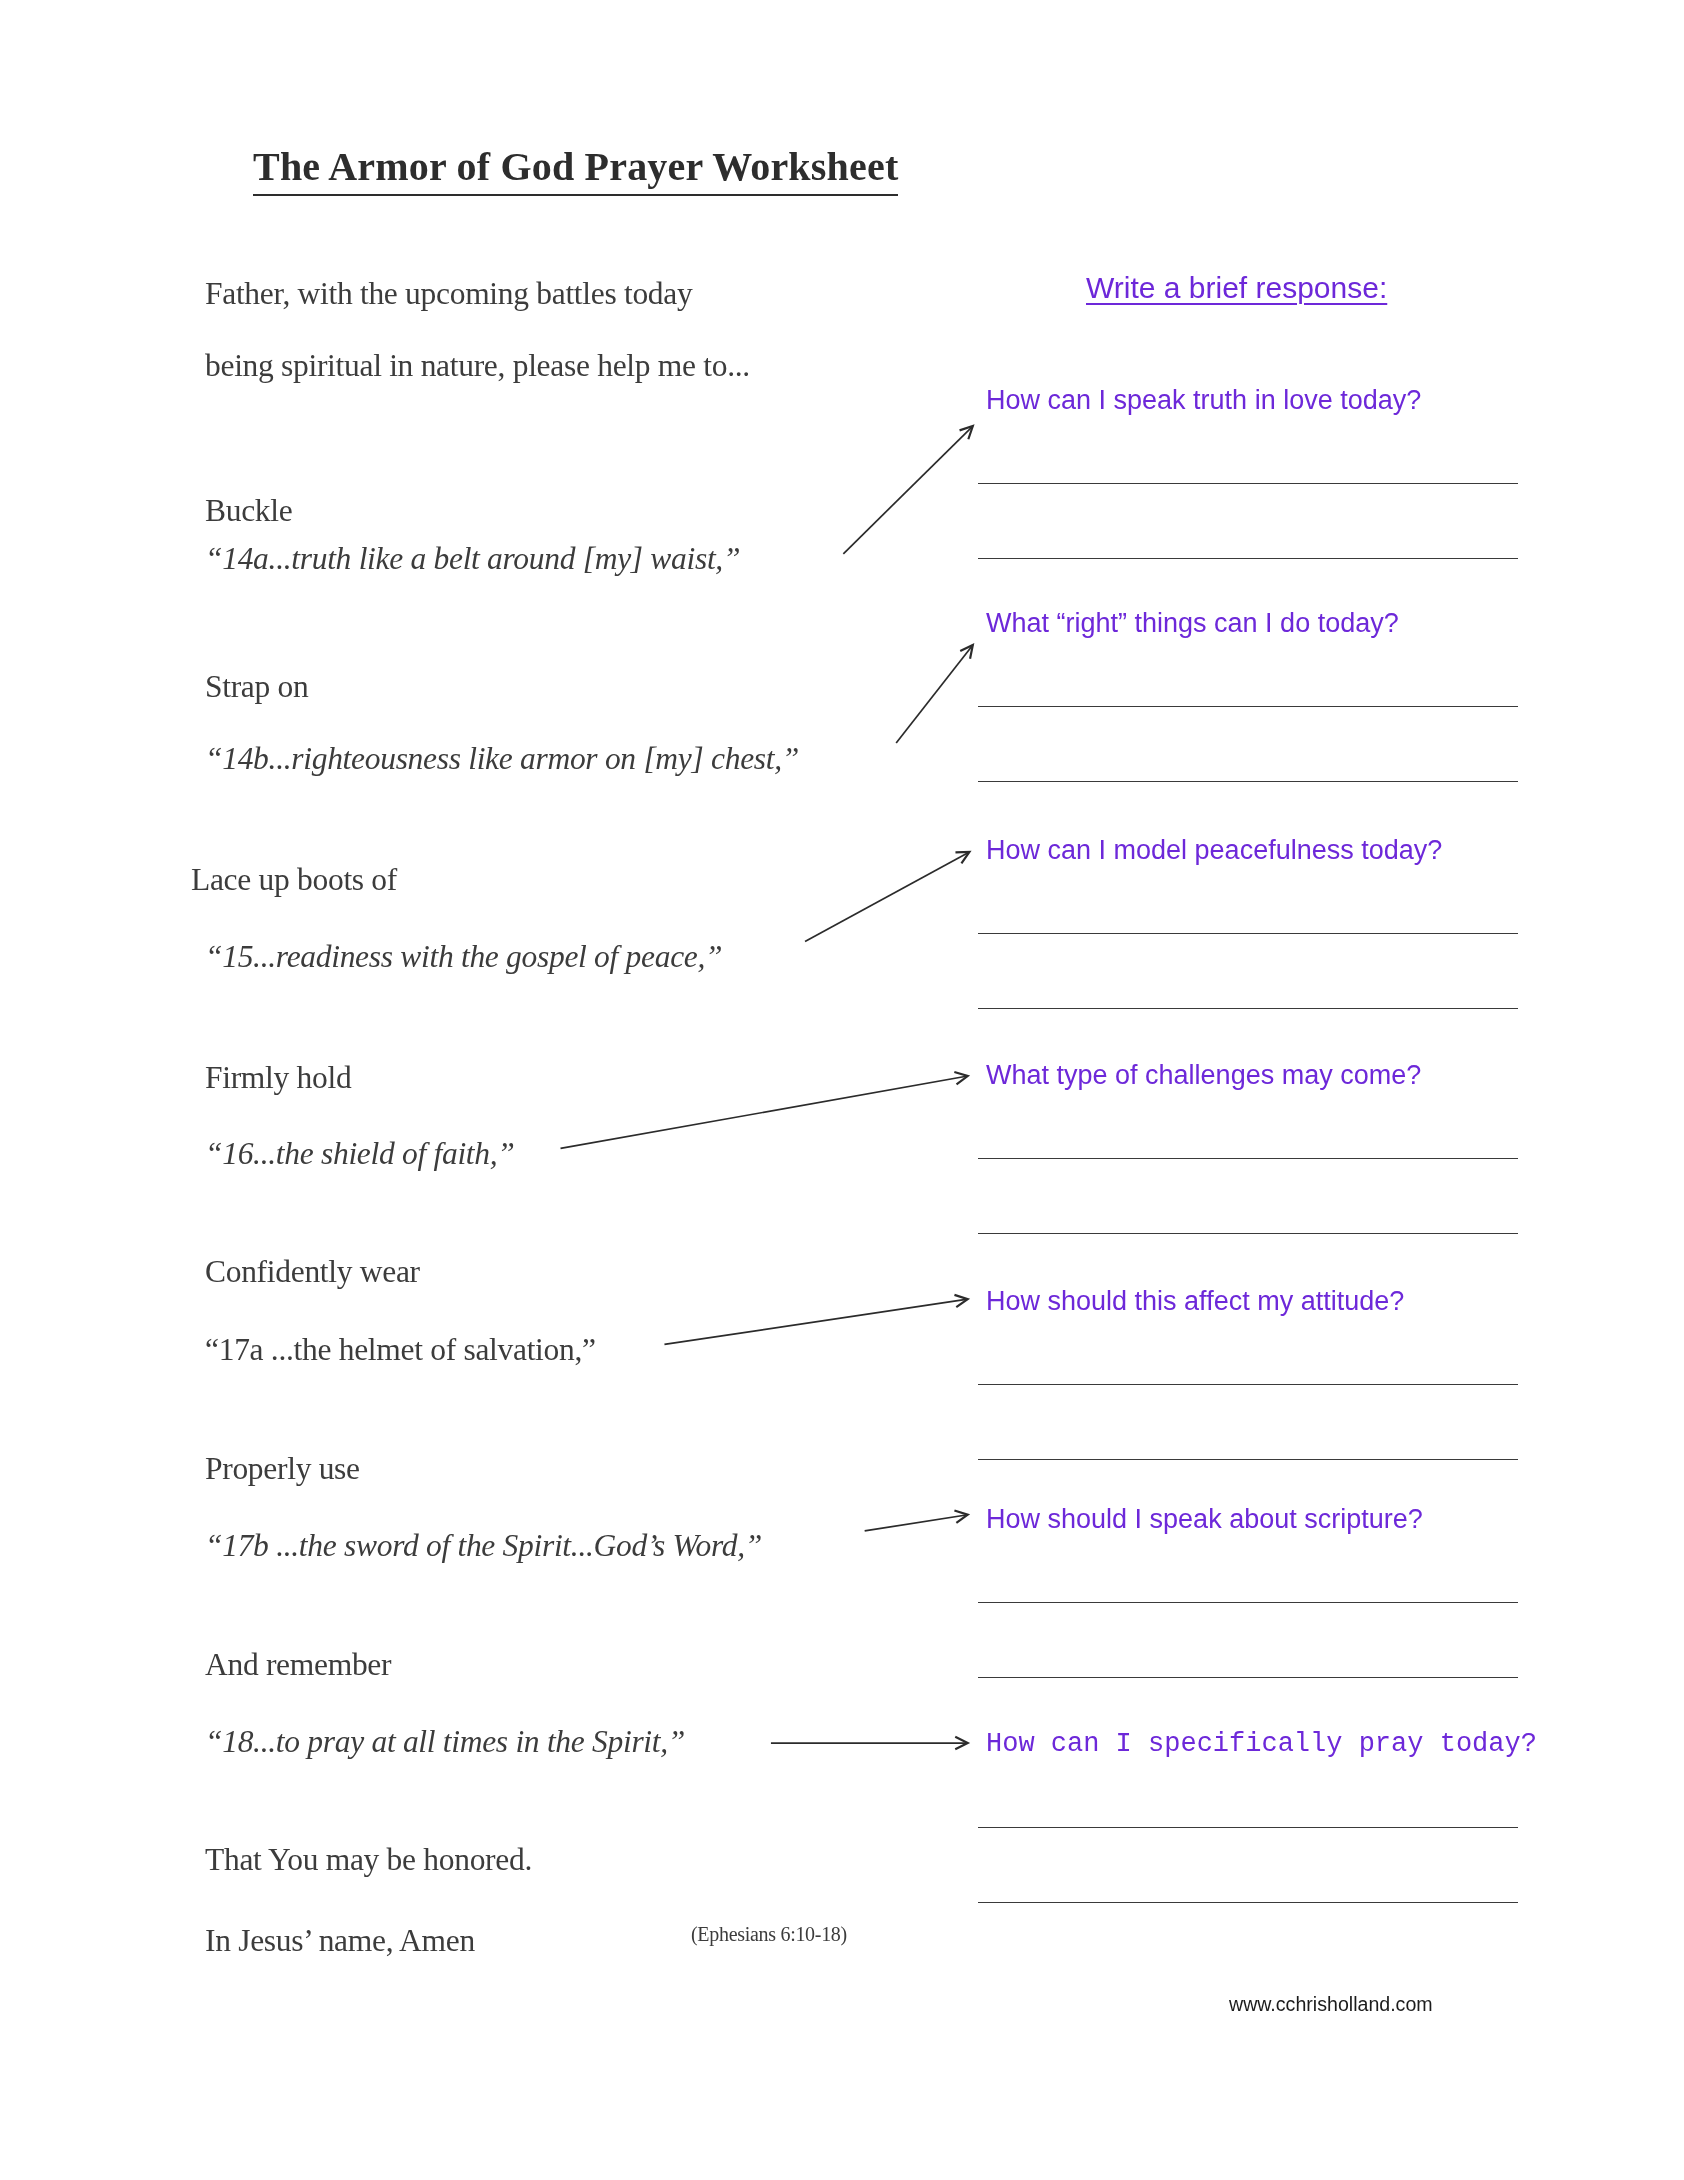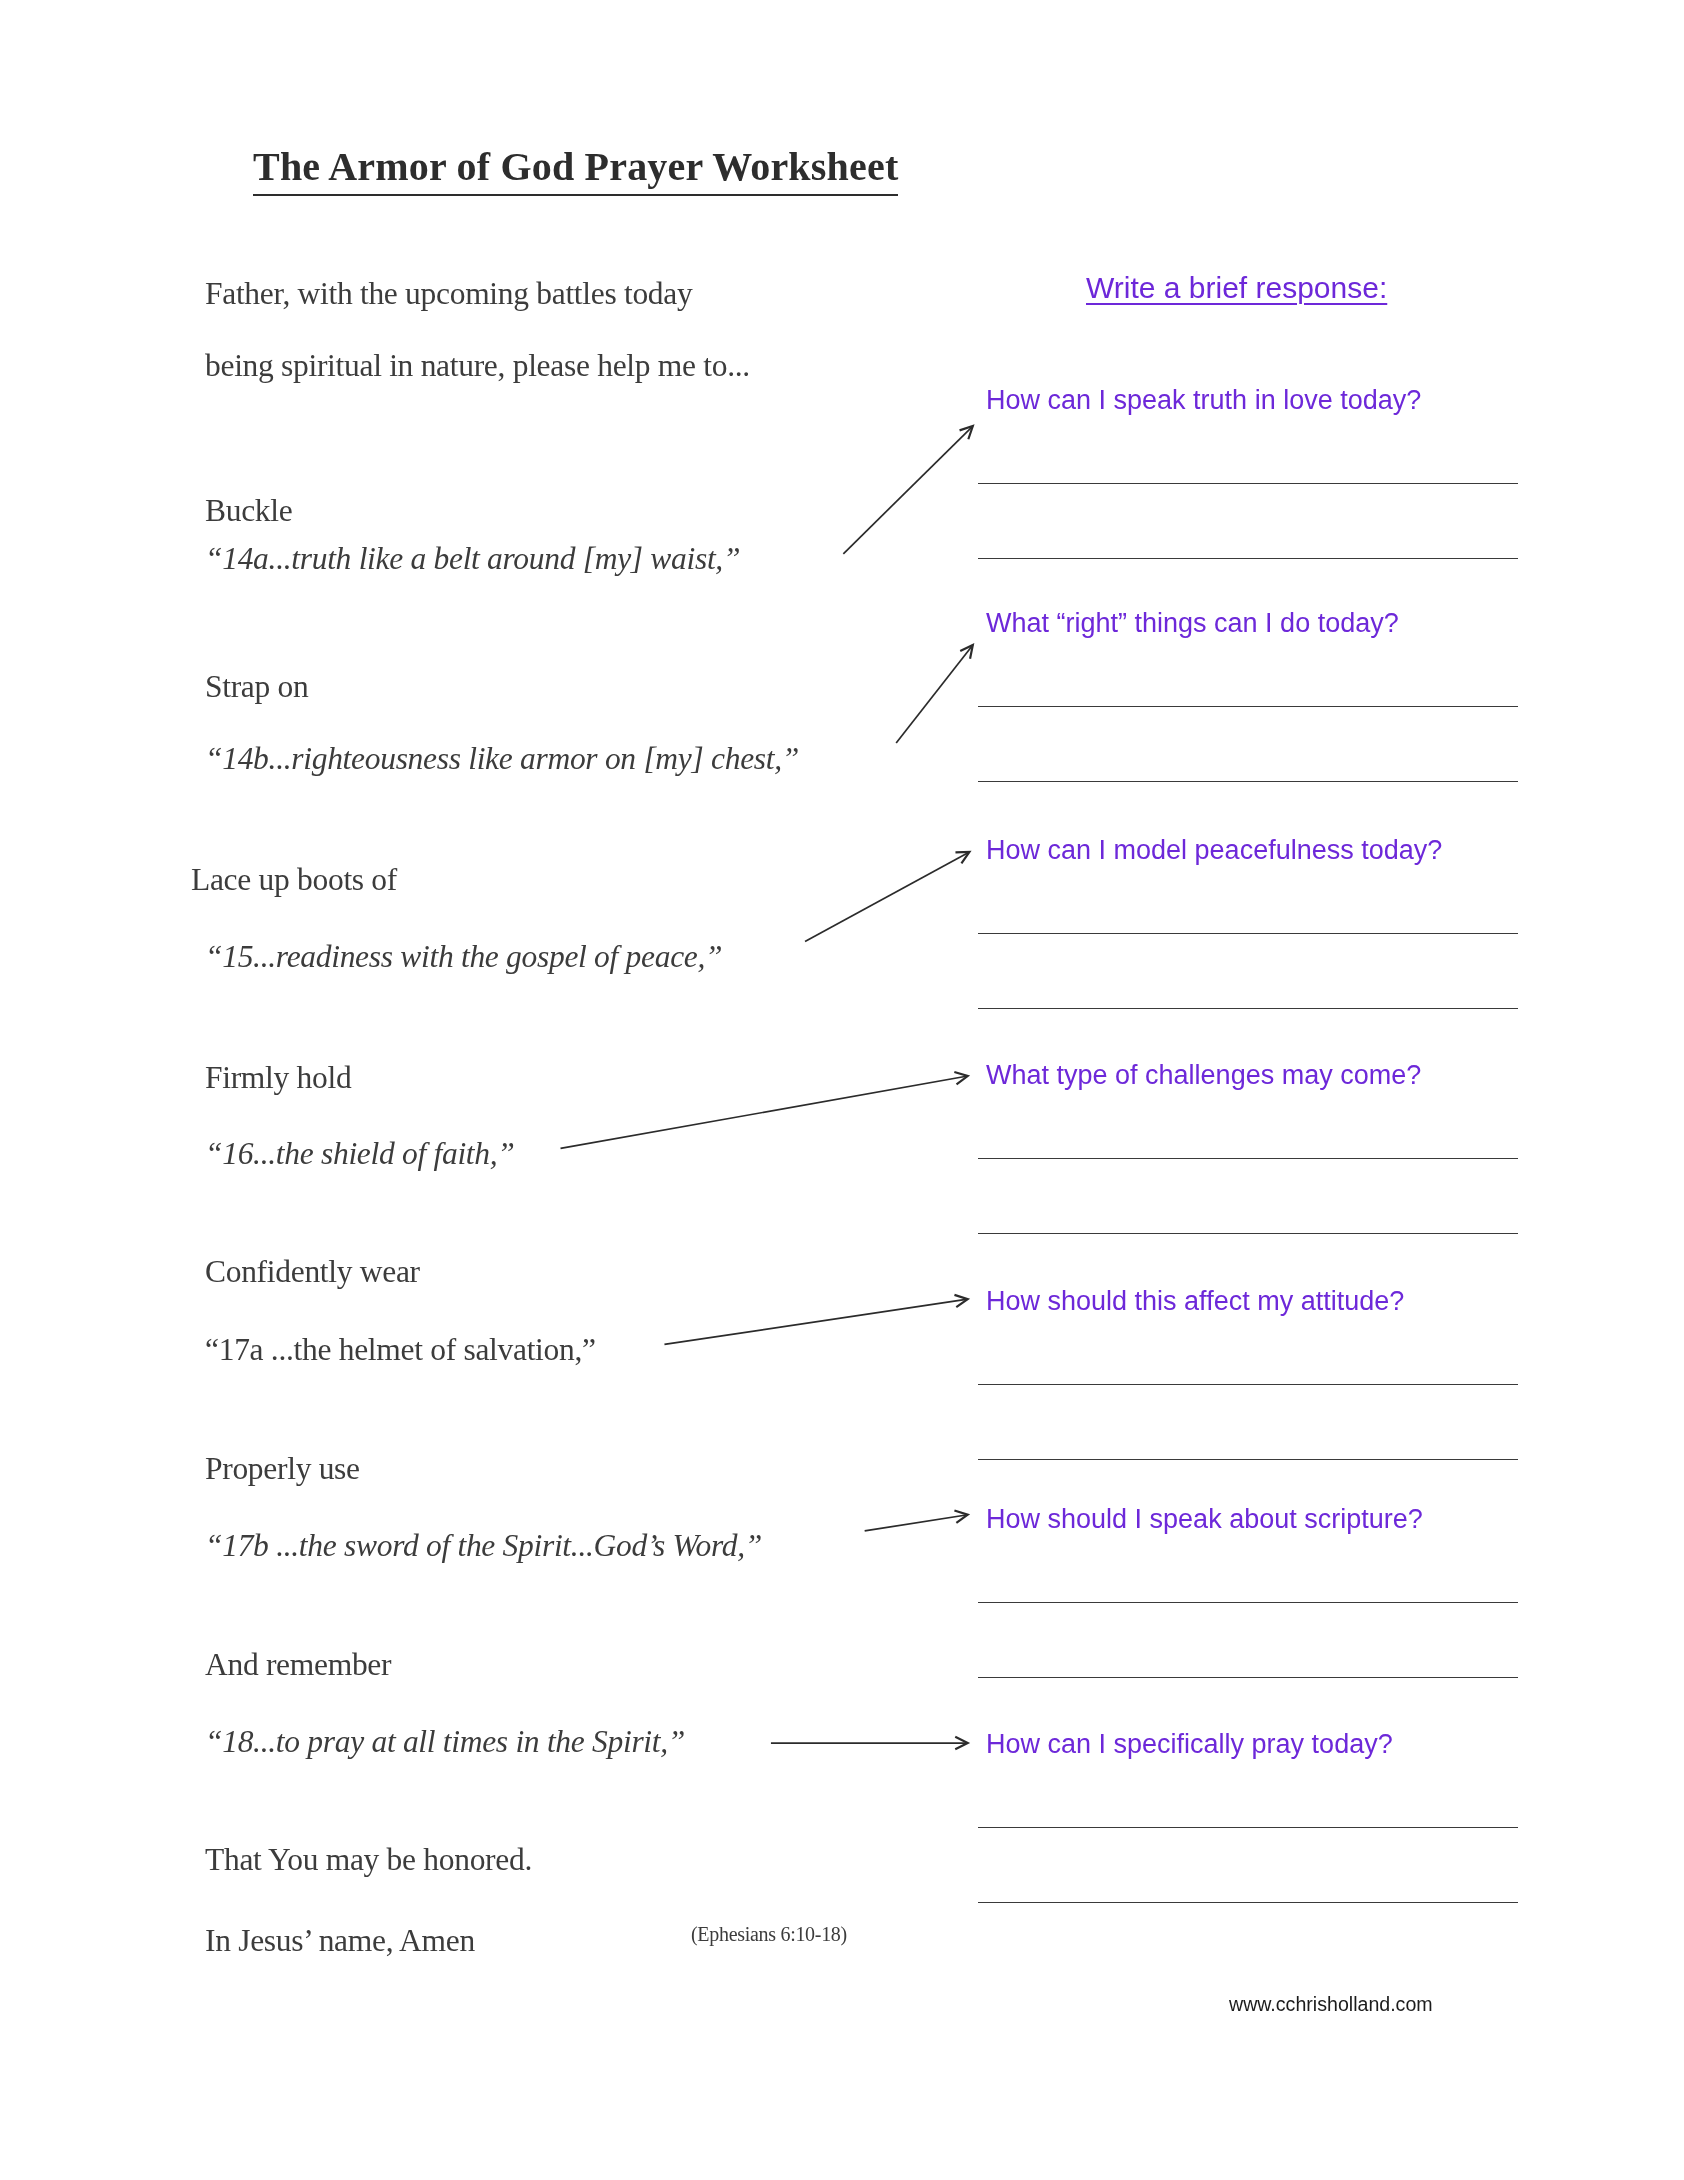--- a/index.html
+++ b/index.html
@@ -107,21 +107,21 @@
   <div class="rule" style="top:1233px;"></div>
 
   <div class="abs sans" style="left:986px;top:1286px;">How should this affect my attitude?</div>
   <div class="rule" style="top:1384px;"></div>
   <div class="rule" style="top:1459px;"></div>
 
   <div class="abs sans" style="left:986px;top:1504px;">How should I speak about scripture?</div>
   <div class="rule" style="top:1602px;"></div>
   <div class="rule" style="top:1677px;"></div>
 
-  <div class="abs sans" style="left:986px;top:1729px;">How can I specifically pray today?</div>
+  <div class="abs sans" style="left:986px;top:1729px;font-family:Liberation Mono, monospace;">How can I specifically pray today?</div>
   <div class="rule" style="top:1827px;"></div>
   <div class="rule" style="top:1902px;"></div>
 
   <div class="abs serif" style="left:205px;top:1842px;">That You may be honored.</div>
   <div class="abs serif" style="left:205px;top:1923px;">In Jesus’ name, Amen</div>
   <div class="abs serif" style="left:691px;top:1923px;font-size:20px;">(Ephesians 6:10-18)</div>
 
   <div class="abs website" style="left:1229px;top:1993px;">www.cchrisholland.com</div>
 
   <svg id="arrows" viewBox="0 0 1978 2560" xmlns="http://www.w3.org/2000/svg">

